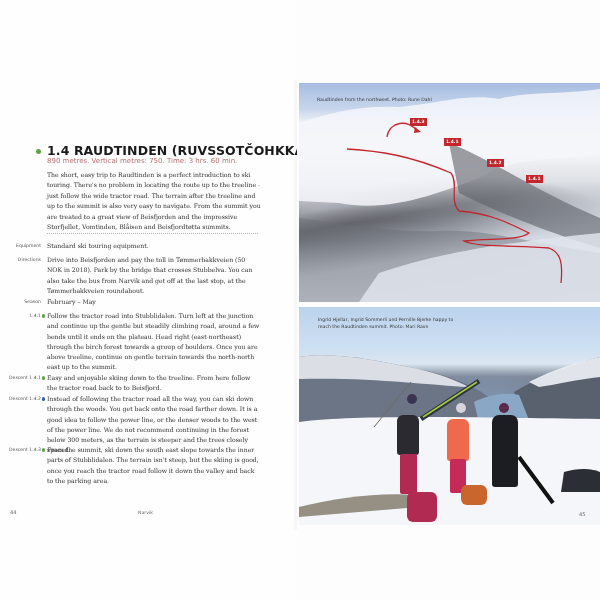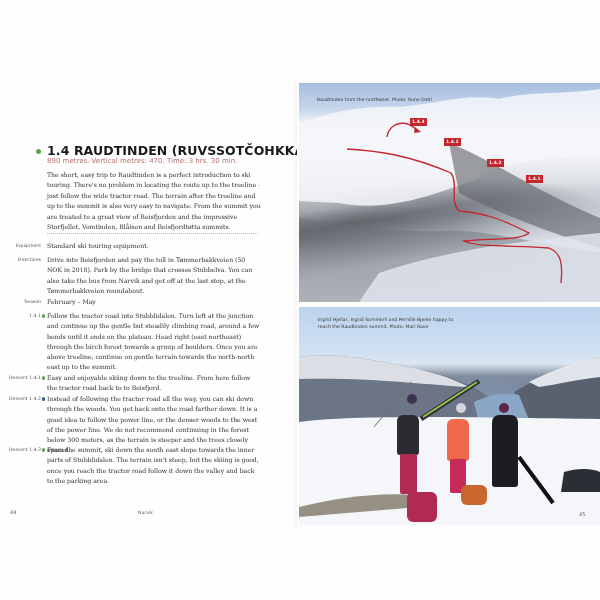--- a/index.html
+++ b/index.html
@@ -49,21 +49,21 @@
   .person { position:absolute; }
 </style>
 </head>
 <body>
 
 <div class="page-left">
   <div class="title-row">
     <span class="title-bullet"></span>
     <span class="title">1.4 RAUDTINDEN (RUVSSOTČOHKKA)</span>
   </div>
-  <div class="subtitle">890 metres.  Vertical metres: 470.   Time: 3 hrs. 30 min.</div>
+  <div class="subtitle">890 metres.  Vertical metres: 750.   Time: 3 hrs. 60 min.</div>
   <div class="intro">The short, easy trip to Raudtinden is a perfect introduction to ski touring. There's no problem in locating the route up to the treeline - just follow the wide tractor road. The terrain after the treeline and up to the summit is also very easy to navigate. From the summit you are treated to a great view of Beisfjorden and the impressive Storfjellet, Vomtinden, Blåisen and Beisfjordtøtta summits.</div>
   <div class="sep"></div>
 
   <div class="row" style="top:241px;">
     <div class="label">Equipment</div>
     <div class="dot"></div>
     <div class="txt">Standard ski touring equipment.</div>
   </div>
 
   <div class="row" style="top:255px;">

